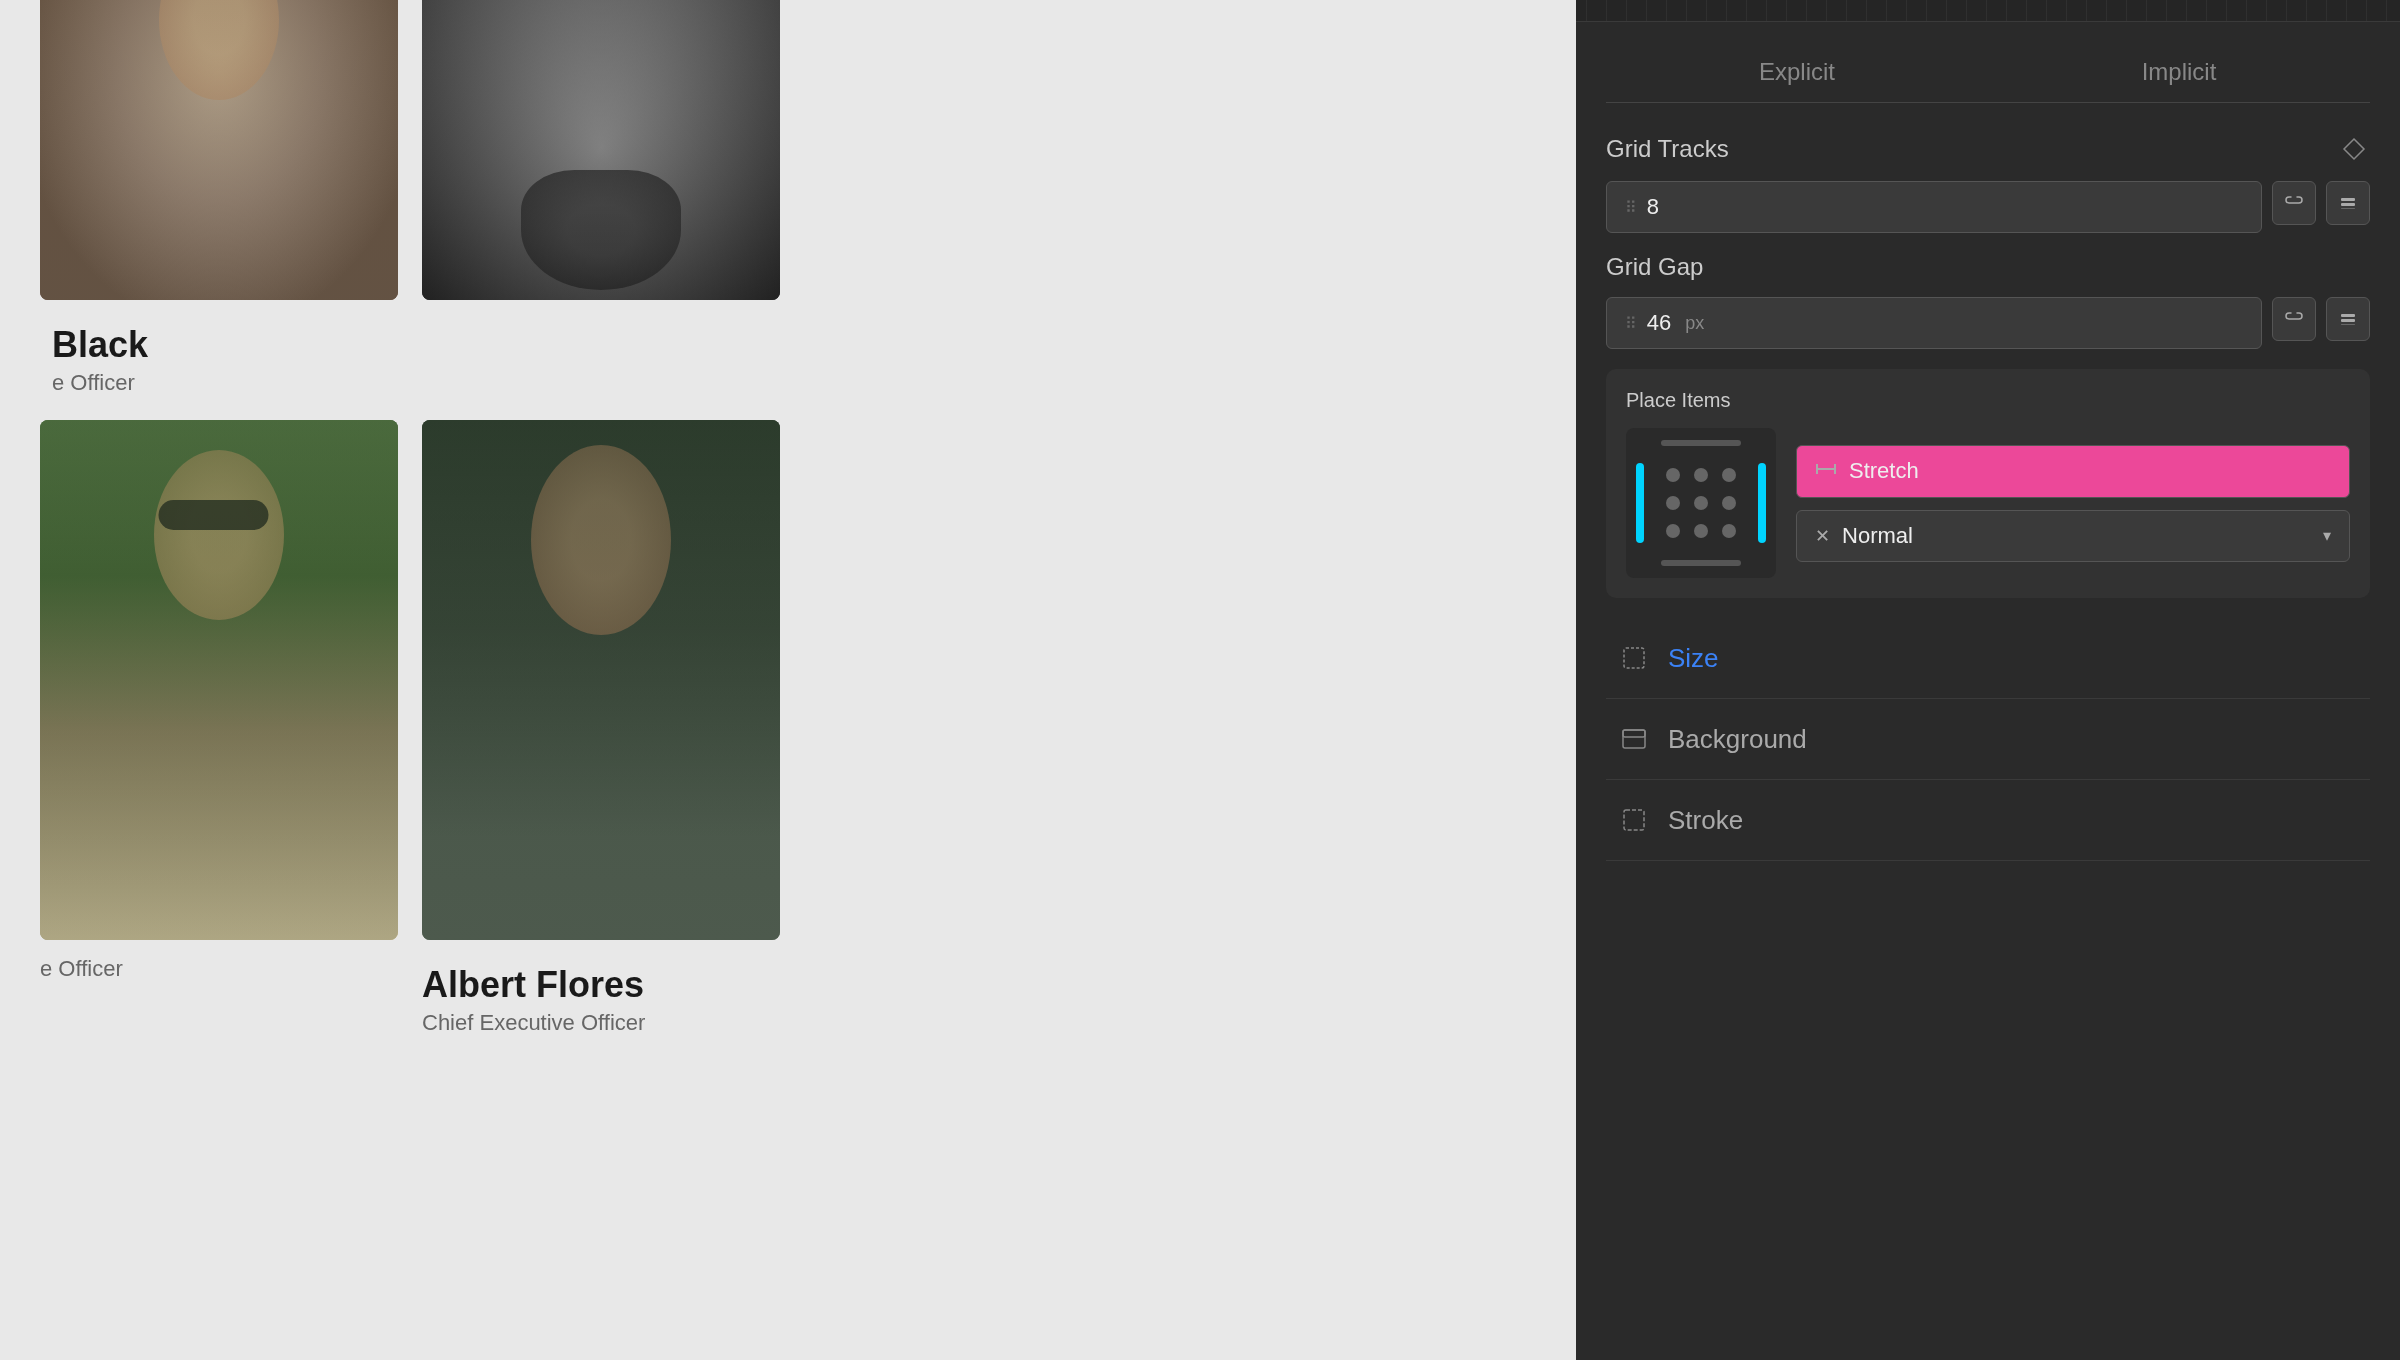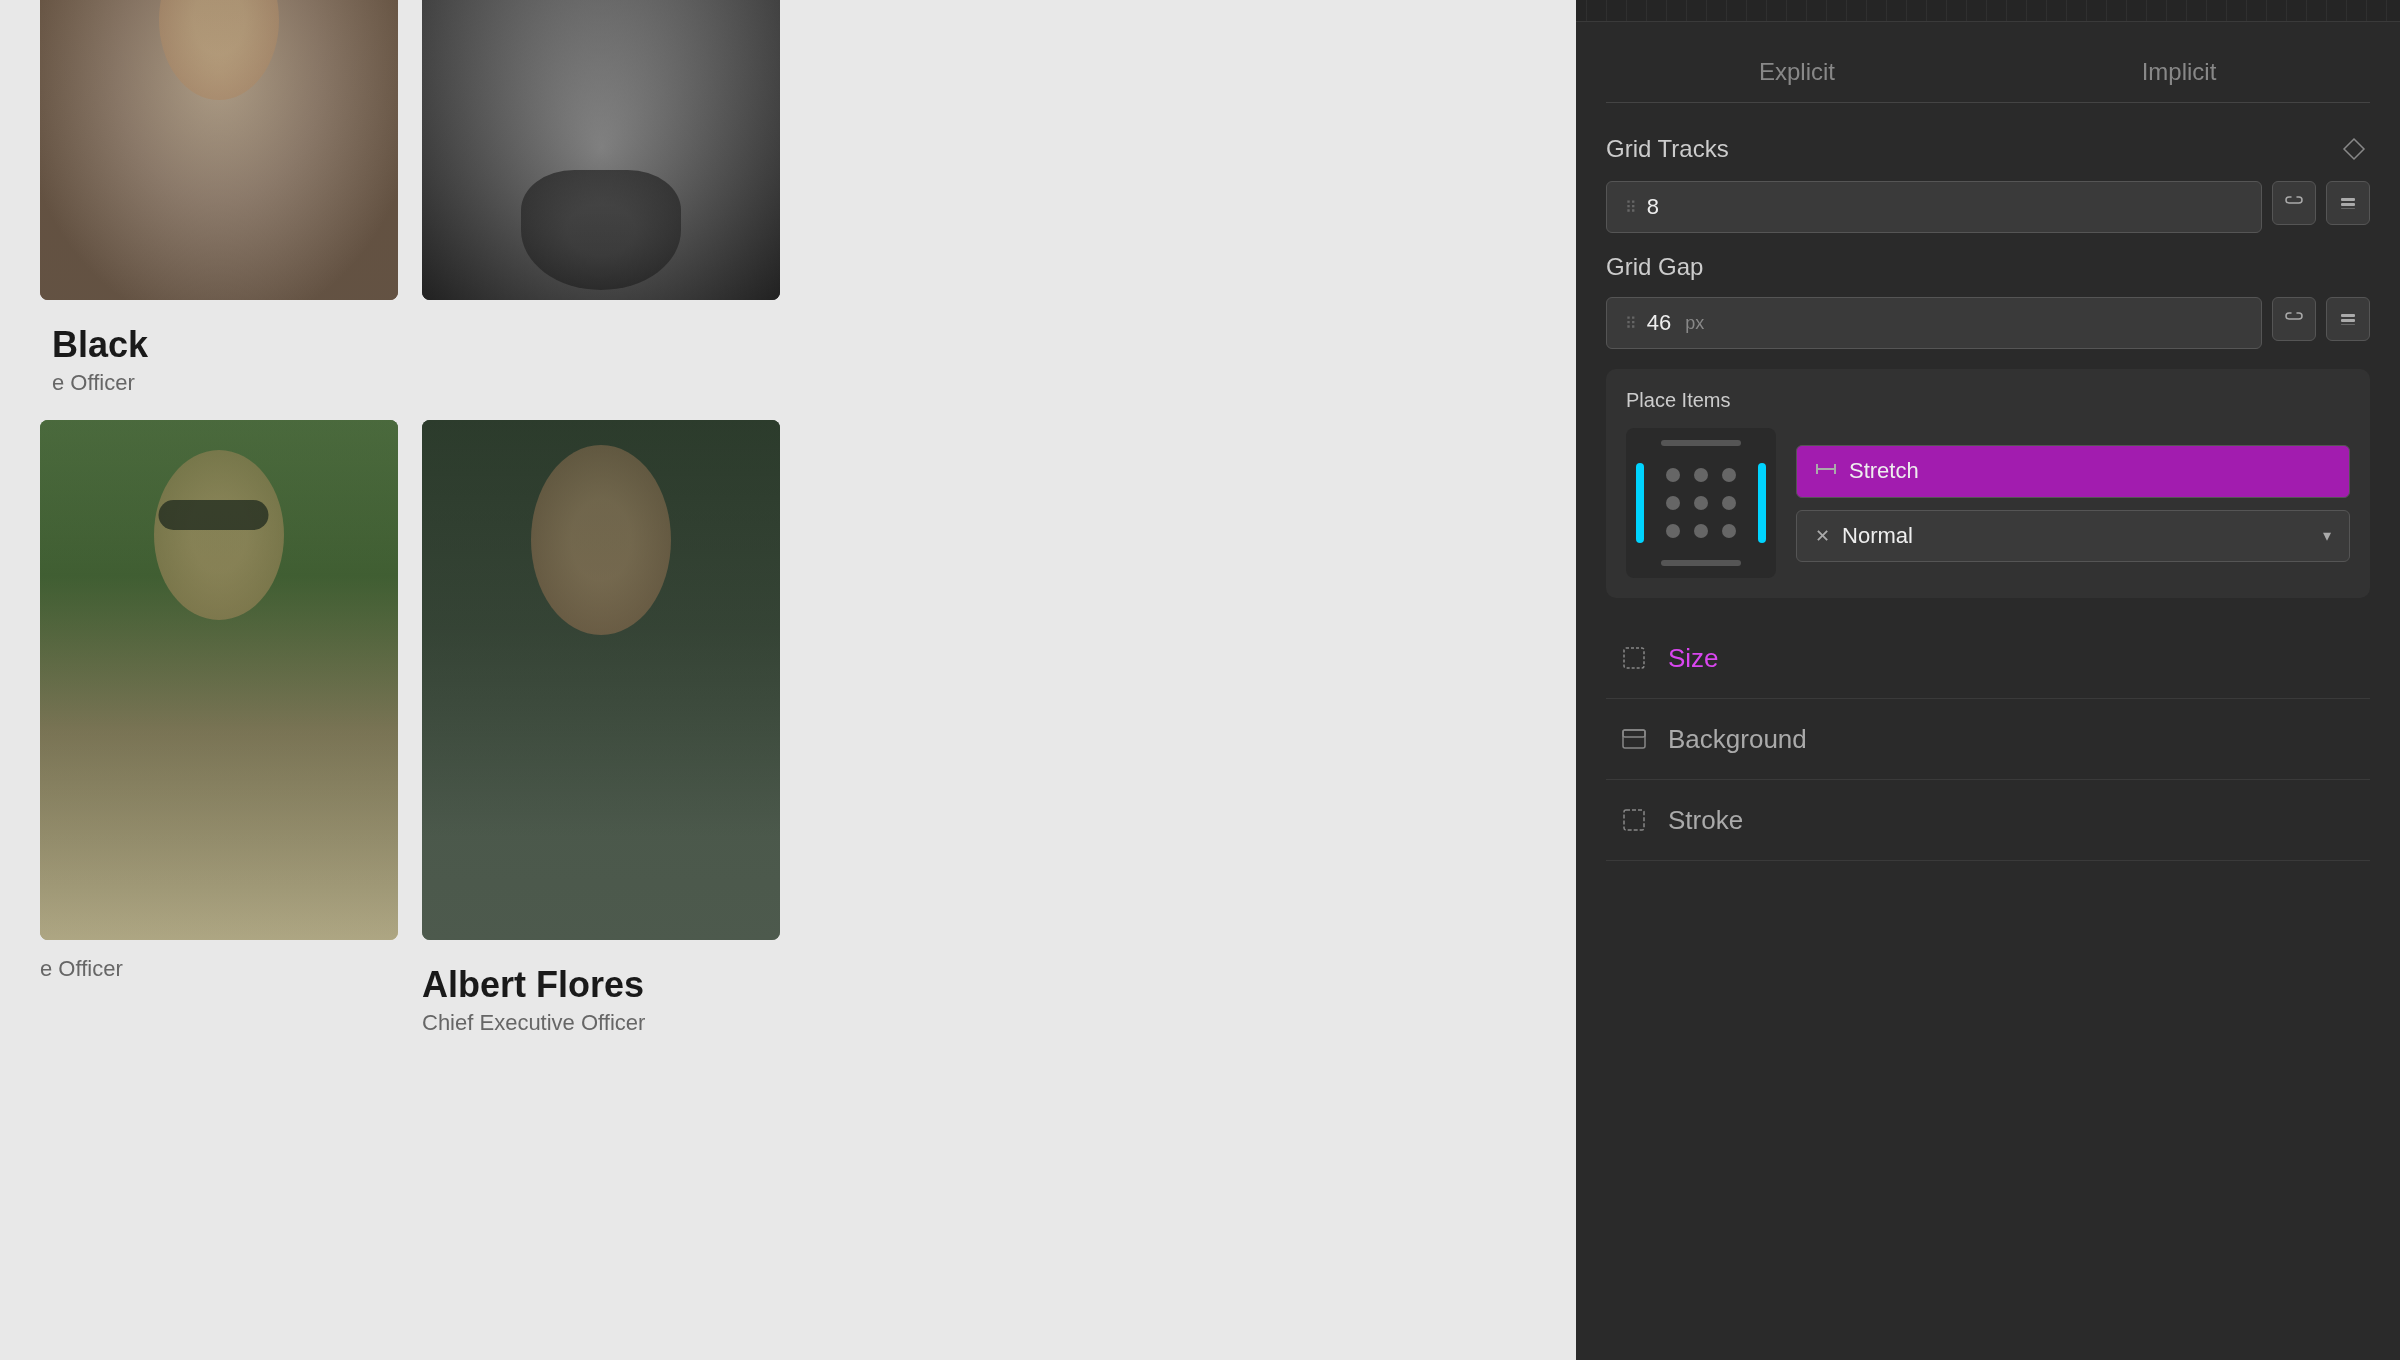--- a/index.html
+++ b/index.html
@@ -274,21 +274,21 @@
 
     
     .place-controls {
       flex: 1;
       display: flex;
       flex-direction: column;
       gap: 12px;
     }
 
     .place-btn {
-      background: #a21caf;
+      background: #ec4899;
       border: 1px solid #555;
       border-radius: 6px;
       padding: 12px 18px;
       display: flex;
       align-items: center;
       gap: 12px;
       color: #eee;
       font-size: 22px;
       cursor: pointer;
     }
@@ -516,21 +516,21 @@
       </div>
     </div>
 
 
     <div class="section-item">
       <div class="s-icon">
         <svg width="28" height="28" viewBox="0 0 28 28" fill="none">
           <rect x="4" y="4" width="20" height="20" rx="2" stroke="#888" stroke-width="1.5" stroke-dasharray="3 2" fill="none"></rect>
         </svg>
       </div>
-      <span style="font-size:26px; color:#d946ef;">Size</span>
+      <span style="font-size:26px; color:#3b82f6;">Size</span>
     </div>
 
     <div class="section-item">
       <div class="s-icon">
         <svg width="28" height="28" viewBox="0 0 28 28" fill="none">
           <rect x="3" y="5" width="22" height="18" rx="2" stroke="#888" stroke-width="1.5" fill="none"></rect>
           <rect x="3" y="5" width="22" height="7" rx="2" stroke="#888" stroke-width="1.5" fill="none"></rect>
         </svg>
       </div>
       <span style="font-size:26px; color:#aaa;">Background</span>

